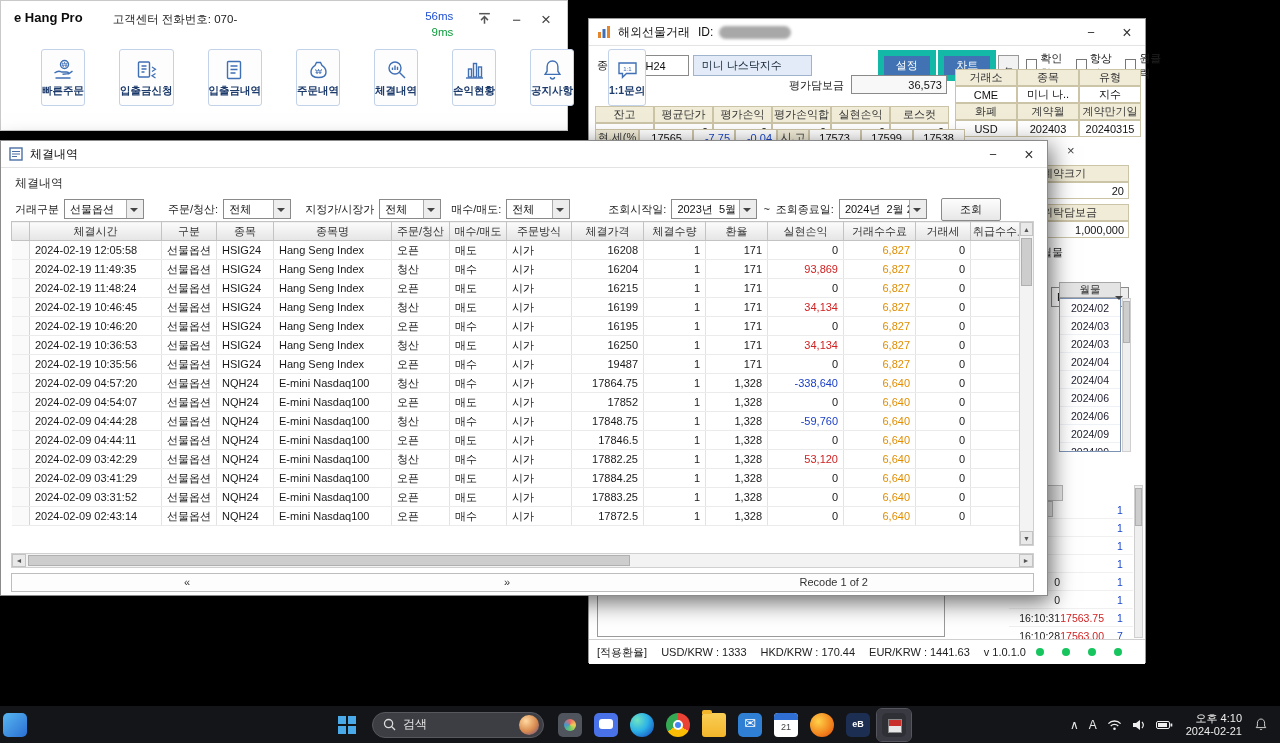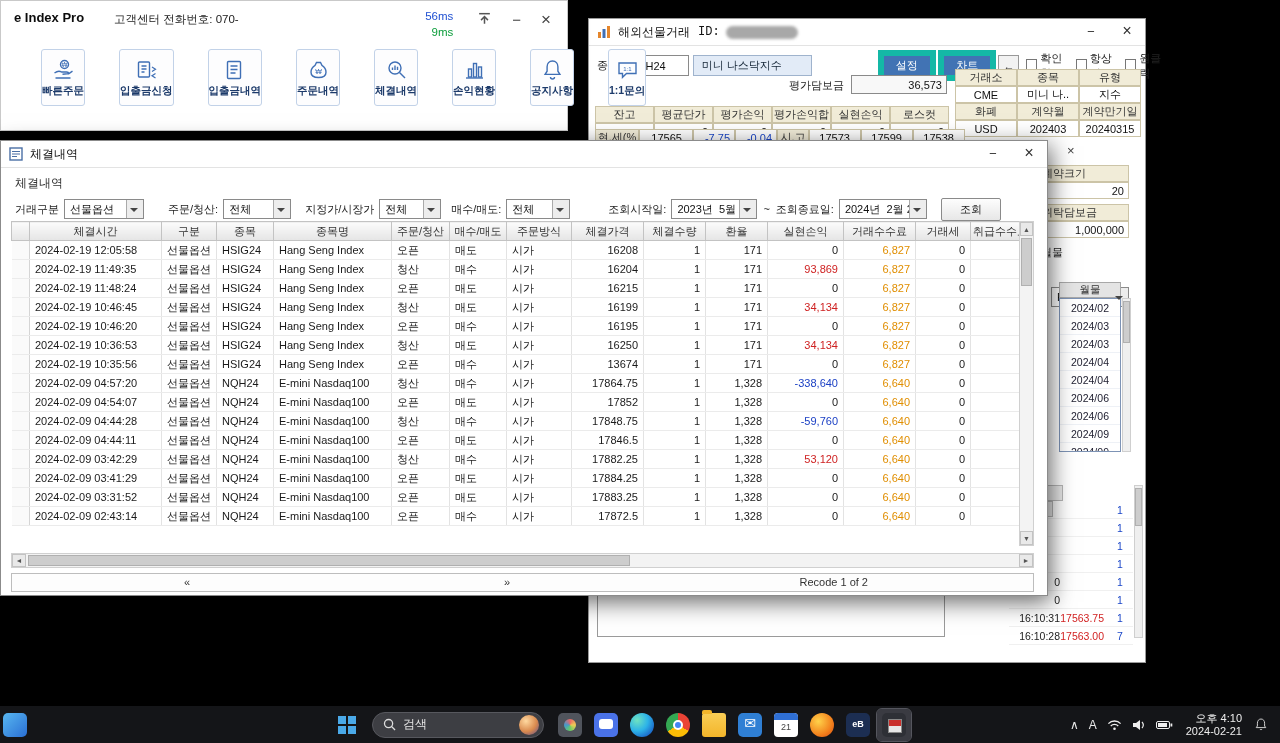--- a/index.html
+++ b/index.html
@@ -19,21 +19,21 @@
 .cbtn{color:#444;font-size:15px;line-height:15px;cursor:default;}
 .eb-toolbar{display:flex;gap:7px;padding:9px 0 0 13px;}
 .tbtn{width:62px;height:55px;border:1px solid #c2d2e8;border-radius:3px;background:#fdfdfe;
   display:flex;flex-direction:column;align-items:center;justify-content:center;gap:2px;margin-left:27px;}
 .ticon{width:26px;height:24px;display:flex;align-items:center;justify-content:center;}
 .ticon svg{width:25px;height:24px;}
 .tlabel{font-size:10.5px;font-weight:bold;color:#1c3a6a;white-space:nowrap;}
 
 
 #win-overseas{left:588px;top:18px;width:558px;height:645px;border:1px solid #9a9a9a;box-shadow:0 6px 20px rgba(0,0,0,.5);z-index:10;}
-.titlebar{height:26px;display:flex;align-items:center;padding:0 0 0 8px;border-bottom:1px solid #e3e3e3;background:#fff;font-family:Liberation Mono, monospace;}
+.titlebar{height:26px;display:flex;align-items:center;padding:0 0 0 8px;border-bottom:1px solid #e3e3e3;background:#fff;}
 .titlebar .t-ic{width:15px;height:15px;margin-right:6px;display:inline-flex;}
 .titlebar .t-txt{font-size:12px;color:#111;white-space:nowrap;}
 .t-ctl{margin-left:auto;display:flex;height:100%;}
 .t-ctl .cbtn{width:36px;height:100%;display:flex;align-items:center;justify-content:center;font-size:13px;color:#333;}
 .idblob{display:inline-block;width:72px;height:13px;background:#a8a8a8;border-radius:7px;margin-left:6px;filter:blur(1.5px);}
 .ov-abs{position:absolute;box-sizing:border-box;}
 .lbl{font-size:11px;color:#222;white-space:nowrap;}
 .inputbox{border:1px solid #8a8a8a;background:#fff;height:19px;display:inline-flex;align-items:center;padding:0 4px;font-size:11px;}
 .namebox{border:1px solid #9fb3cd;background:#e2ebf7;height:19px;display:inline-flex;align-items:center;padding:0 8px;font-size:11px;color:#123;}
 .bluebtn{height:19px;background:#4173b4;border:6px solid #14b8a6;color:#fff;font-size:11px;display:inline-flex;align-items:center;justify-content:center;padding:0 7px;}
@@ -117,21 +117,21 @@
 .clock{text-align:right;color:#eee;font-size:11px;line-height:13px;margin:0 8px;}
 .widgeticon{position:absolute;left:3px;top:7px;width:24px;height:24px;border-radius:5px;background:linear-gradient(135deg,#58b7f0,#2a6fd4);}
 </style>
 </head>
 <body>
 
 <div id="desktop">
 
   <div class="win" id="win-ebest">
     <div class="eb-head">
-      <span class="eb-title">e Index Pro</span>
+      <span class="eb-title">e Hang Pro</span>
       <span class="eb-phone">고객센터 전화번호: 070-</span>
       <span class="eb-lat">
         <span class="lat-b">56ms</span>
         <span class="lat-g">9ms</span>
       </span>
       <span class="eb-ctl">
         <span class="cbtn"><svg width="15" height="15" viewBox="0 0 14 14">
               <path d="M2 2.5 h10" stroke="#555" stroke-width="1.4" fill="none"></path>
               <path d="M7 12 V5.5 M3.8 8.5 L7 5.2 L10.2 8.5" stroke="#555" stroke-width="1.4" fill="none"></path>
             </svg></span>
@@ -365,20 +365,33 @@
         </div>
       </div>
     <div class="ov-abs sbtrack" style="left:545px;top:466px;width:9px;height:153px;">
         <span class="sbthumb" style="top:2px;height:36px;"></span>
       </div>
 
     
     <div class="ov-abs" style="left:8px;top:574px;width:348px;height:44px;border:1px solid #9a9a9a;background:#fff;"></div>
 
     
+    <div class="statusbar">
+      <span>[적용환율]</span>
+      <span>USD/KRW : 1333</span>
+      <span>HKD/KRW : 170.44</span>
+      <span>EUR/KRW : 1441.63</span>
+      <span style="margin-left:auto;margin-right:0;">v 1.0.1.0</span>
+      <span class="dots">
+          <span class="dot"></span>
+          <span class="dot"></span>
+          <span class="dot"></span>
+          <span class="dot"></span>
+        </span>
+    </div>
   </div>
 
   <div class="win" id="win-fills">
     <div class="titlebar">
       <span class="t-ic">
           <svg viewBox="0 0 14 14" width="14" height="14">
             <rect x="1" y="1" width="12" height="12" fill="none" stroke="#4a6fa5" stroke-width="1.4"></rect>
             <path d="M3 4.5h8 M3 7h8 M3 9.5h5" stroke="#4a6fa5" stroke-width="1.2"></path>
           </svg>
         </span>
@@ -551,21 +564,21 @@
             </tr>
             <tr>
               <td class="gut"></td>
               <td class="txt">2024-02-19 10:35:56</td>
               <td class="txt">선물옵션</td>
               <td class="txt">HSIG24</td>
               <td class="txt">Hang Seng Index</td>
               <td class="txt">오픈</td>
               <td class="txt">매수</td>
               <td class="txt">시가</td>
-              <td class="num">13674</td>
+              <td class="num">19487</td>
               <td class="num">1</td>
               <td class="num">171</td>
               <td class="num">0</td>
               <td class="num fee">6,827</td>
               <td class="num">0</td>
               <td class="num"></td>
             </tr>
             <tr>
               <td class="gut"></td>
               <td class="txt">2024-02-09 04:57:20</td>

